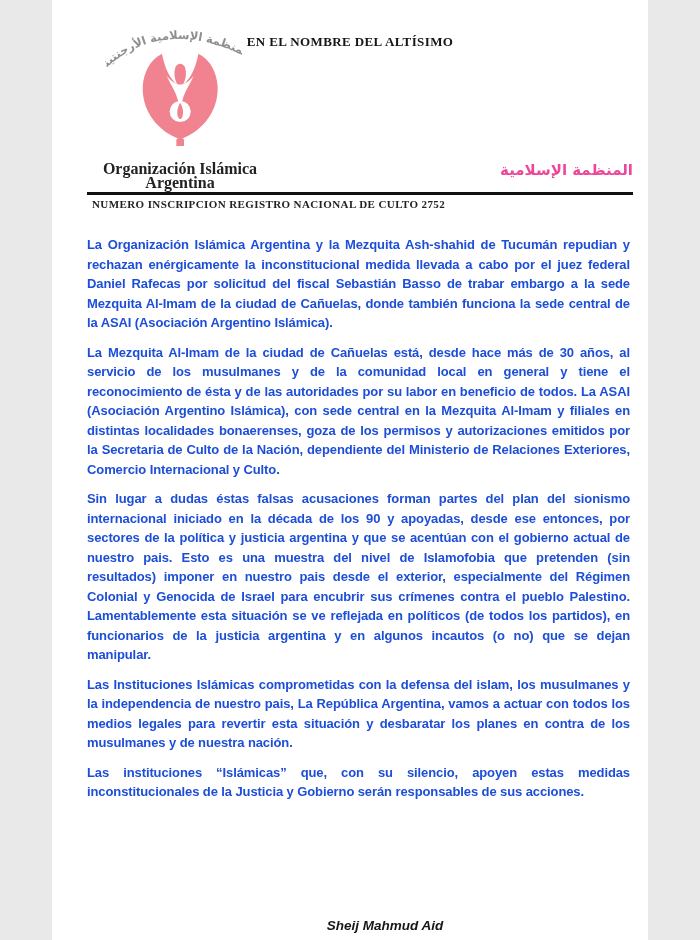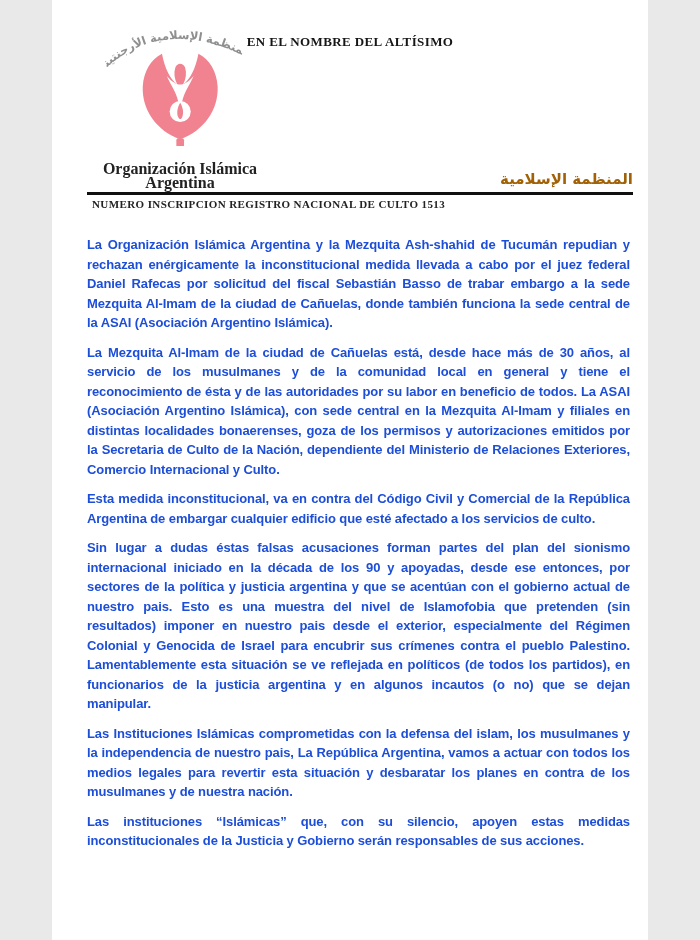--- a/index.html
+++ b/index.html
@@ -39,22 +39,22 @@
     color:#222;
     margin-top:16px;
   }
   .arabic-name{
     direction:rtl;
     text-align:center;
     font-family:"DejaVu Sans",sans-serif;
     font-weight:bold;
     font-size:15px;
     line-height:22px;
-    color:#a16207;
-    margin-bottom:0;
+    color:#ec4899;
+    margin-bottom:9px;
   }
   .rule{
     margin:2px 15px 0 35px;
     border-top:3px solid #101010;
   }
   .registration{
     margin:3px 15px 0 40px;
     font-family:"Liberation Serif",serif;
     font-weight:bold;
     font-size:11px;
@@ -120,26 +120,25 @@
       </div>
     </div>
 
     <div class="arabic-name">
       <div>المنظمة الإسلامية</div>
     </div>
   </div>
 
   <div class="rule"></div>
 
-  <div class="registration">NUMERO INSCRIPCION REGISTRO NACIONAL DE CULTO 1513</div>
+  <div class="registration">NUMERO INSCRIPCION REGISTRO NACIONAL DE CULTO 2752</div>
 
   <div class="letter-body">
     <p>La Organización Islámica Argentina  y la Mezquita Ash-shahid de Tucumán repudian y rechazan enérgicamente la inconstitucional medida llevada a cabo por el juez federal Daniel Rafecas por solicitud del fiscal Sebastián Basso de trabar embargo a la sede Mezquita Al-Imam de la ciudad de Cañuelas, donde también funciona la sede central de la ASAI (Asociación Argentino Islámica).</p>
     <p>La Mezquita Al-Imam de la ciudad de Cañuelas está, desde hace más de 30 años, al servicio de los musulmanes y de la comunidad local en general y tiene el reconocimiento de ésta y de las autoridades por su labor en beneficio de todos. La ASAI (Asociación Argentino Islámica), con sede central en la Mezquita Al-Imam y filiales en distintas localidades bonaerenses, goza de los permisos y autorizaciones emitidos por la Secretaria de Culto de la Nación, dependiente del Ministerio de Relaciones Exteriores, Comercio Internacional y Culto.</p>
-    <p>Esta medida inconstitucional, va en contra del Código Civil y Comercial de la República Argentina de embargar cualquier edificio que esté afectado a los servicios de culto.</p>
     <p>Sin lugar a dudas éstas falsas acusaciones forman partes del plan del sionismo internacional iniciado en la década de los 90 y apoyadas, desde ese entonces, por sectores de la política y justicia argentina y que se acentúan con el gobierno actual de nuestro pais. Esto es una muestra del nivel de Islamofobia que pretenden (sin resultados) imponer en nuestro pais desde el exterior, especialmente del Régimen Colonial y Genocida de Israel para encubrir sus crímenes contra el pueblo Palestino. Lamentablemente esta situación se ve reflejada en políticos (de todos los partidos), en funcionarios de la justicia argentina y en algunos incautos (o no) que se dejan manipular.</p>
     <p>Las Instituciones Islámicas comprometidas con la defensa del islam, los musulmanes y la independencia de nuestro pais, La República Argentina, vamos a actuar con todos los medios legales para revertir esta situación y desbaratar los planes en contra de los musulmanes y de nuestra nación.</p>
     <p>Las instituciones “Islámicas” que, con su silencio, apoyen estas medidas inconstitucionales de la Justicia y Gobierno serán responsables de sus acciones.</p>
   </div>
 
   <div class="signature-block">
     <div>Sheij Mahmud Aid</div>
     <div>Presidente Organización Islámica Argentina</div>
   </div>
 

